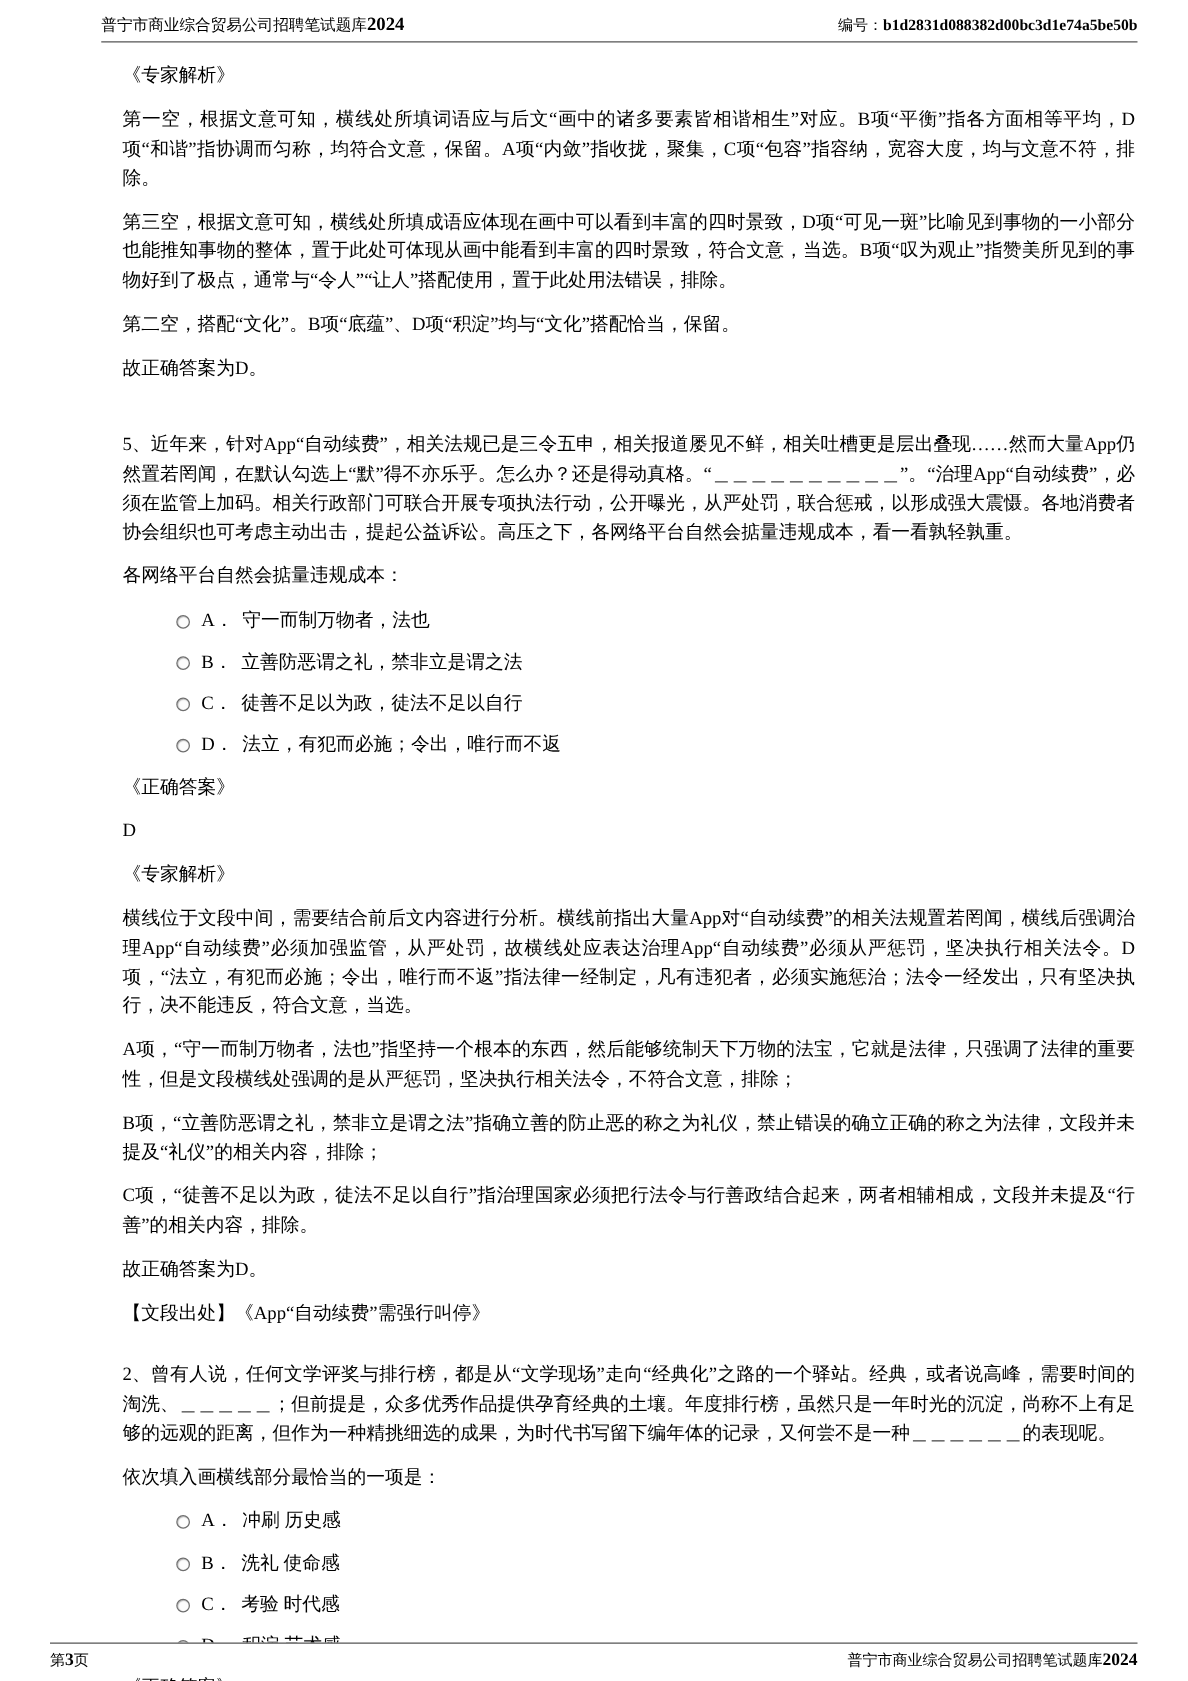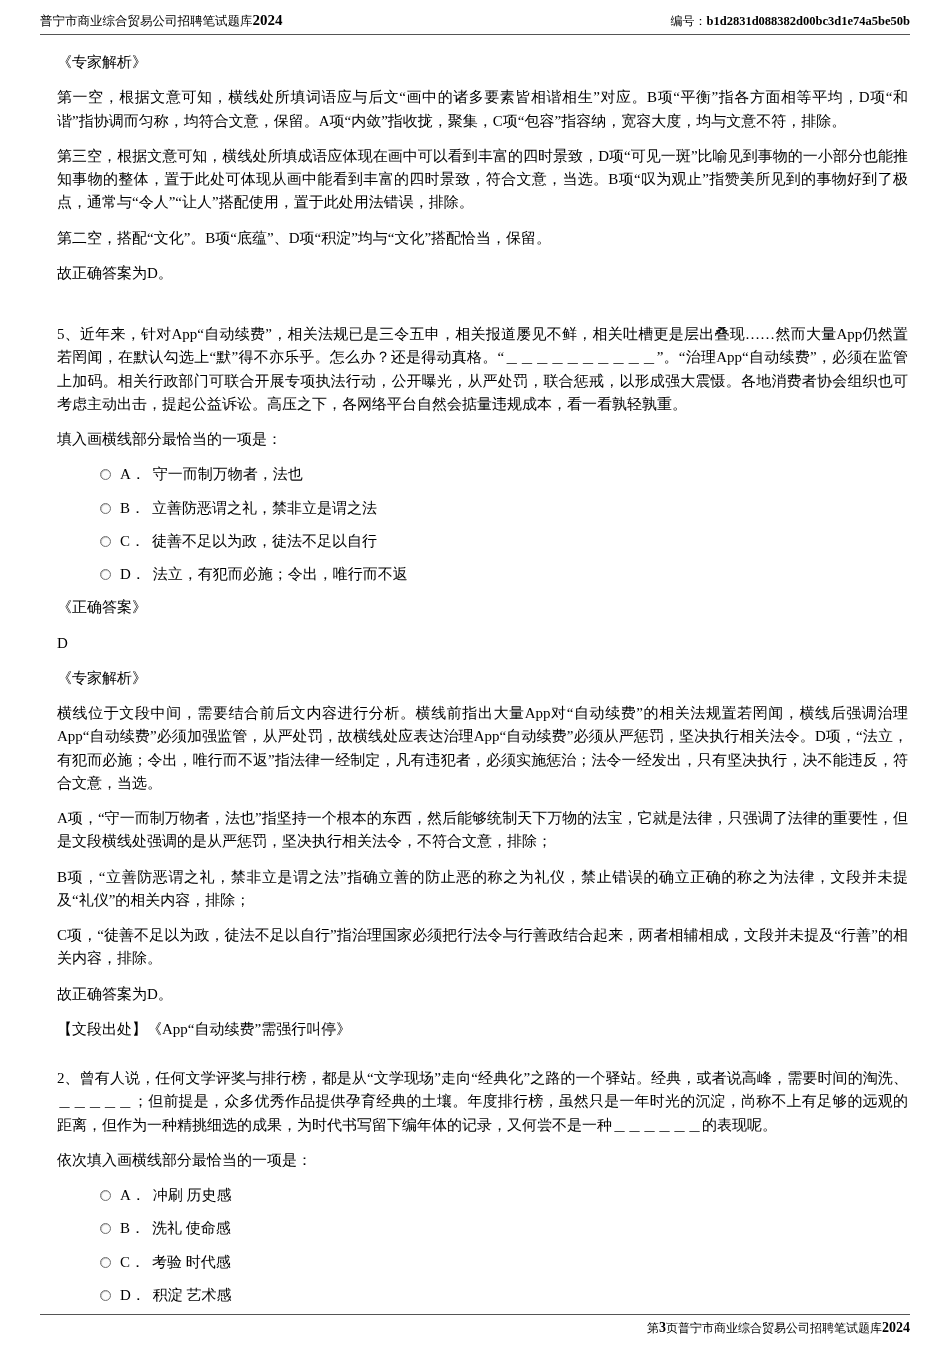--- a/index.html
+++ b/index.html
@@ -6,20 +6,21 @@
   html, body { margin: 0; padding: 0; background: #ffffff; }
   .page {
     position: relative;
     width: 950px;
     height: 1345px;
     margin: 0 auto;
     background: #ffffff;
     color: #000000;
     font-family: "Liberation Serif", "DejaVu Serif", serif;
     overflow: hidden;
+    padding-left: 41px;
   }
   
   .header {
     display: flex;
     justify-content: space-between;
     align-items: flex-end;
     margin: 0 40px;
     padding: 12px 0 4px 0;
     border-bottom: 1px solid #555;
     font-size: 12.5px;
@@ -63,21 +64,21 @@
   
   .footer {
     position: absolute;
     left: 40px;
     right: 40px;
     bottom: 8px;
     background: #ffffff;
     border-top: 1px solid #555;
     padding-top: 5px;
     display: flex;
-    justify-content: flex-end;
+    justify-content: space-between;
     align-items: flex-end;
     font-size: 12px;
   }
   .ftr-num, .ftr-year { font-weight: bold; font-size: 14px; }
 </style>
 </head>
 <body>
 
 <div class="page">
 
@@ -94,21 +95,21 @@
 
     <p class="label-line">《专家解析》</p>
     <p>第一空，根据文意可知，横线处所填词语应与后文“画中的诸多要素皆相谐相生”对应。B项“平衡”指各方面相等平均，D项“和谐”指协调而匀称，均符合文意，保留。A项“内敛”指收拢，聚集，C项“包容”指容纳，宽容大度，均与文意不符，排除。</p>
     <p>第三空，根据文意可知，横线处所填成语应体现在画中可以看到丰富的四时景致，D项“可见一斑”比喻见到事物的一小部分也能推知事物的整体，置于此处可体现从画中能看到丰富的四时景致，符合文意，当选。B项“叹为观止”指赞美所见到的事物好到了极点，通常与“令人”“让人”搭配使用，置于此处用法错误，排除。</p>
     <p>第二空，搭配“文化”。B项“底蕴”、D项“积淀”均与“文化”搭配恰当，保留。</p>
     <p>故正确答案为D。</p>
 
     <div class="gap-lg"></div>
 
     <p>5、近年来，针对App“自动续费”，相关法规已是三令五申，相关报道屡见不鲜，相关吐槽更是层出叠现……然而大量App仍然置若罔闻，在默认勾选上“默”得不亦乐乎。怎么办？还是得动真格。“＿＿＿＿＿＿＿＿＿＿”。“治理App“自动续费”，必须在监管上加码。相关行政部门可联合开展专项执法行动，公开曝光，从严处罚，联合惩戒，以形成强大震慑。各地消费者协会组织也可考虑主动出击，提起公益诉讼。高压之下，各网络平台自然会掂量违规成本，看一看孰轻孰重。</p>
-    <p class="prompt">填入画横线部分最恰当的一项是：</p>
+    <p class="prompt">各网络平台自然会掂量违规成本：</p>
 
     <div>
       <div class="option-row">
         <span class="radio"></span>
         <span class="opt-key">A．</span>
         <span class="opt-text">守一而制万物者，法也</span>
       </div>
       <div class="option-row">
         <span class="radio"></span>
         <span class="opt-key">B．</span>

